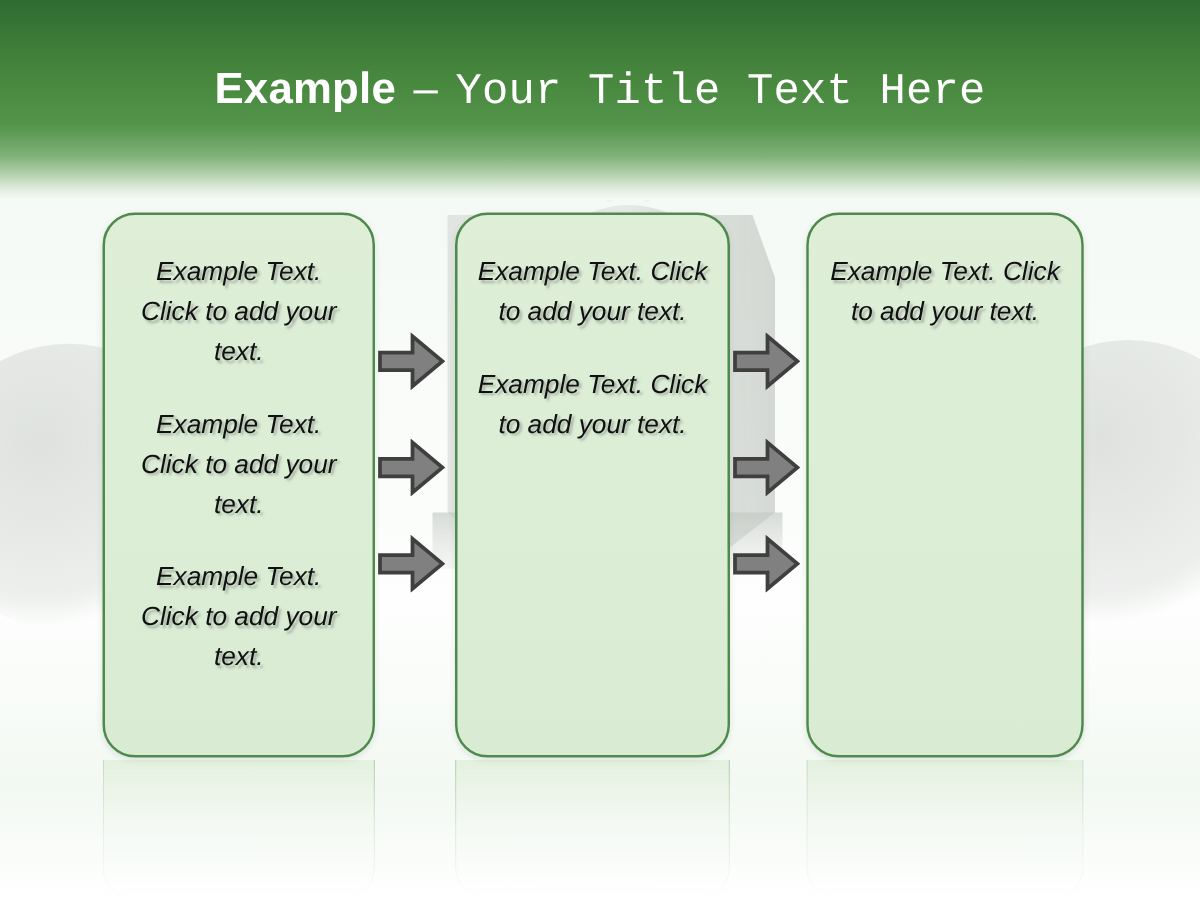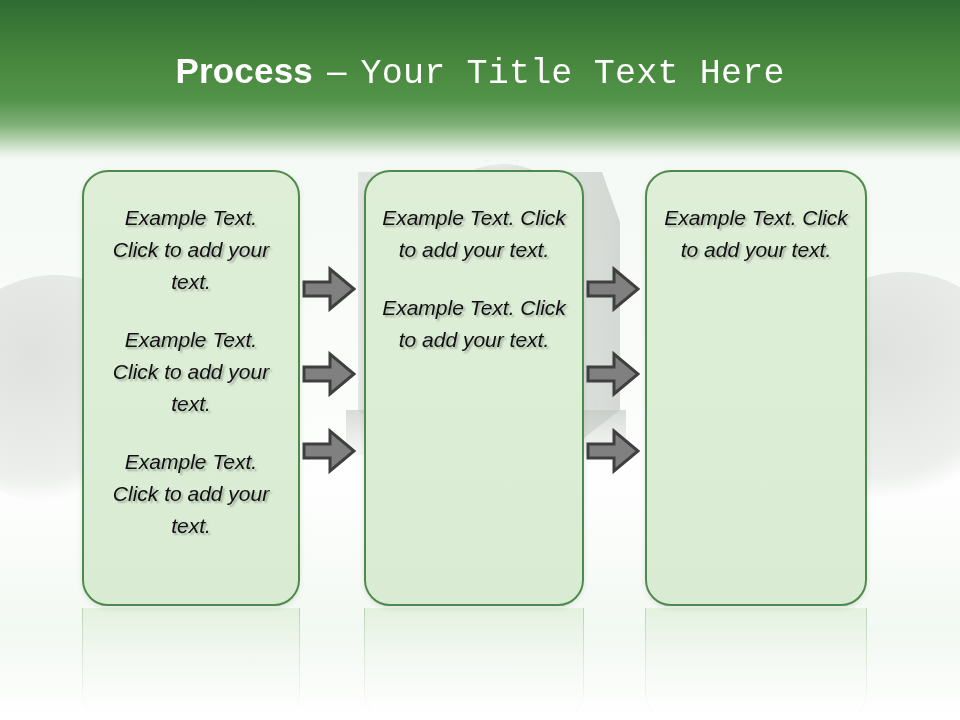--- a/index.html
+++ b/index.html
@@ -193,21 +193,21 @@
 
       <path d="M232 300 L286 300 L286 345 L232 345 Z" fill="url(#crownGrad2)"></path>
       <path d="M6 300 L62 300 L62 345 L6 345 Z" fill="url(#crownGrad2)"></path>
     </svg>
   </div>
 
   <div class="bg-floor"></div>
 
   <div class="header">
     <div class="header-title">
-      <span class="t-bold">Process</span>
+      <span class="t-bold">Example</span>
       <span class="t-sep">–</span>
       <span class="t-rest">Your Title Text Here</span>
     </div>
   </div>
 
   <div class="reflection refl-1"></div>
   <div class="reflection refl-2"></div>
   <div class="reflection refl-3"></div>
 
   <div class="columns">

